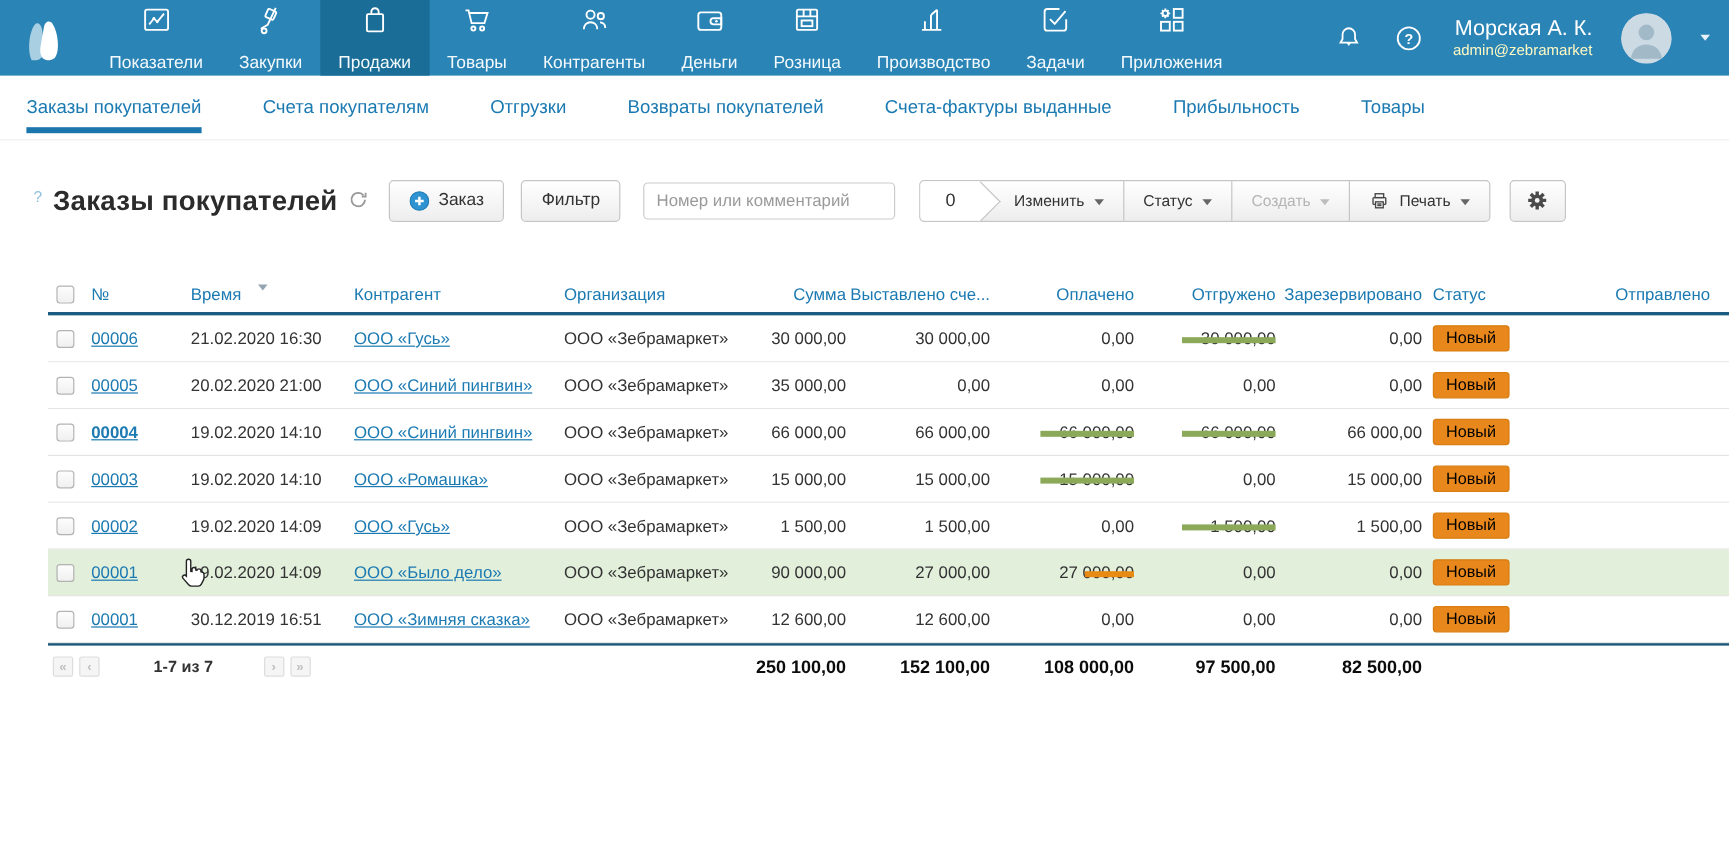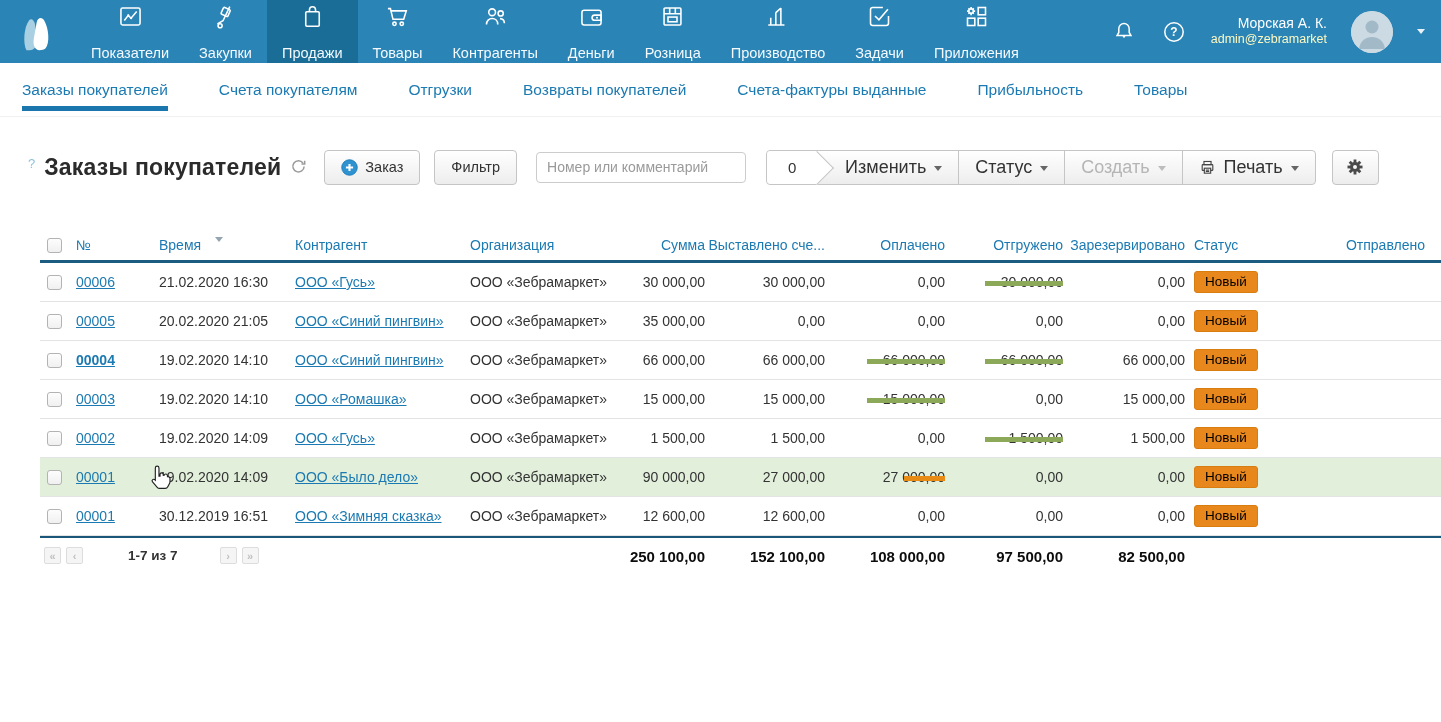--- a/index.html
+++ b/index.html
@@ -10,21 +10,21 @@
   
   .topbar { height:63px; background:#2a84b6; display:flex; align-items:stretch; }
   .logo { width:50px; margin:6px 10px 0 16px; flex:none; }
   .nav-item { display:flex; flex-direction:column; align-items:center; justify-content:center;
     gap:15px; padding:0 15px; color:#f4fafd; font-size:14.5px; cursor:pointer; }
   .nav-item.active { background:#196d96; }
   .nav-item svg { width:27px; height:27px; }
   .topbar-right { margin-left:auto; display:flex; align-items:center; gap:24px; padding-right:16px; }
   .icon-btn svg { width:26px; height:26px; display:block; }
   .user-text { text-align:right; color:#fff; line-height:1.25; }
-  .user-name { font-size:14px; }
+  .user-name { font-size:18px; }
   .user-email { font-size:12.5px; color:#fef9c3; }
   .avatar { width:42px; height:42px; border-radius:50%; overflow:hidden; background:#ccdae4; flex:none; }
   .caret-w { width:0; height:0; border-left:4px solid transparent; border-right:4px solid transparent;
     border-top:5px solid #e8f2f8; }
 
   
   .tabbar { height:54px; display:flex; align-items:stretch; padding-left:22px; gap:51px;
     border-bottom:1px solid #f0f0f0; white-space:nowrap; overflow:hidden; }
   .tab { display:flex; align-items:center; color:#1c7ab2; font-size:15.5px; position:relative; cursor:pointer; }
   .tab.active::after { content:''; position:absolute; left:0; right:0; bottom:5px; height:5px; background:#1b76ad; }
@@ -40,21 +40,21 @@
   .btn + .btn { margin-left:14px; }
   .search { margin-left:19px; width:210px; height:31px; border:1px solid #ccc; border-radius:4px;
     padding:0 10px; font-size:14px; color:#444; font-family:inherit; }
   .search::placeholder { color:#9a9a9a; }
   .btn-group { display:flex; margin-left:20px; border:1px solid #c5c5c5; border-radius:4px;
     height:35px; background:linear-gradient(#fff,#ededed); align-items:stretch; }
   .counter { width:50px; background:#fff; border-radius:4px 0 0 4px; display:flex; align-items:center;
     justify-content:center; font-size:15px; color:#333; position:relative; }
   .counter::after { content:''; position:absolute; top:5px; right:-12px; width:23px; height:23px;
     transform:rotate(45deg); background:#fff; border-top:1px solid #c5c5c5; border-right:1px solid #c5c5c5; z-index:2; }
-  .grp-btn { display:flex; align-items:center; gap:8px; padding:0 16px; font-size:18px; color:#333;
+  .grp-btn { display:flex; align-items:center; gap:8px; padding:0 16px; font-size:13px; color:#333;
     border-left:1px solid #c5c5c5; cursor:pointer; }
   .grp-btn.first { border-left:none; padding-left:28px; }
   .grp-btn.disabled { color:#b5b5b5; cursor:default; }
   .caret-d { width:0; height:0; border-left:4px solid transparent; border-right:4px solid transparent;
     border-top:5px solid #666; margin-top:2px; }
   .grp-btn.disabled .caret-d { border-top-color:#bdbdbd; }
   .gear-btn { margin-left:16px; width:47px; justify-content:center; padding:0; }
 
   
   .tbl { margin:42px 0 0 40px; }
@@ -308,21 +308,21 @@
         <div class="num">30 000,00</div>
         <div class="num">0,00</div>
         <div class="num">30 000,00<span class="bar green"></span></div>
         <div class="num">0,00</div>
         <div><span class="badge">Новый</span></div>
         <div></div>
       </div>
       <div class="grid row">
         <div><span class="cb" style="display:inline-block;vertical-align:middle;"></span></div>
         <div style="padding-left:2px;"><a class="link">00005</a></div>
-        <div class="cell-pad">20.02.2020 21:05</div>
+        <div class="cell-pad">20.02.2020 21:00</div>
         <div class="cell-pad"><a class="link">ООО «Синий пингвин»</a></div>
         <div class="cell-pad" style="padding-left:6px;">ООО «Зебрамаркет»</div>
         <div class="num">35 000,00</div>
         <div class="num">0,00</div>
         <div class="num">0,00</div>
         <div class="num">0,00</div>
         <div class="num">0,00</div>
         <div><span class="badge">Новый</span></div>
         <div></div>
       </div>

